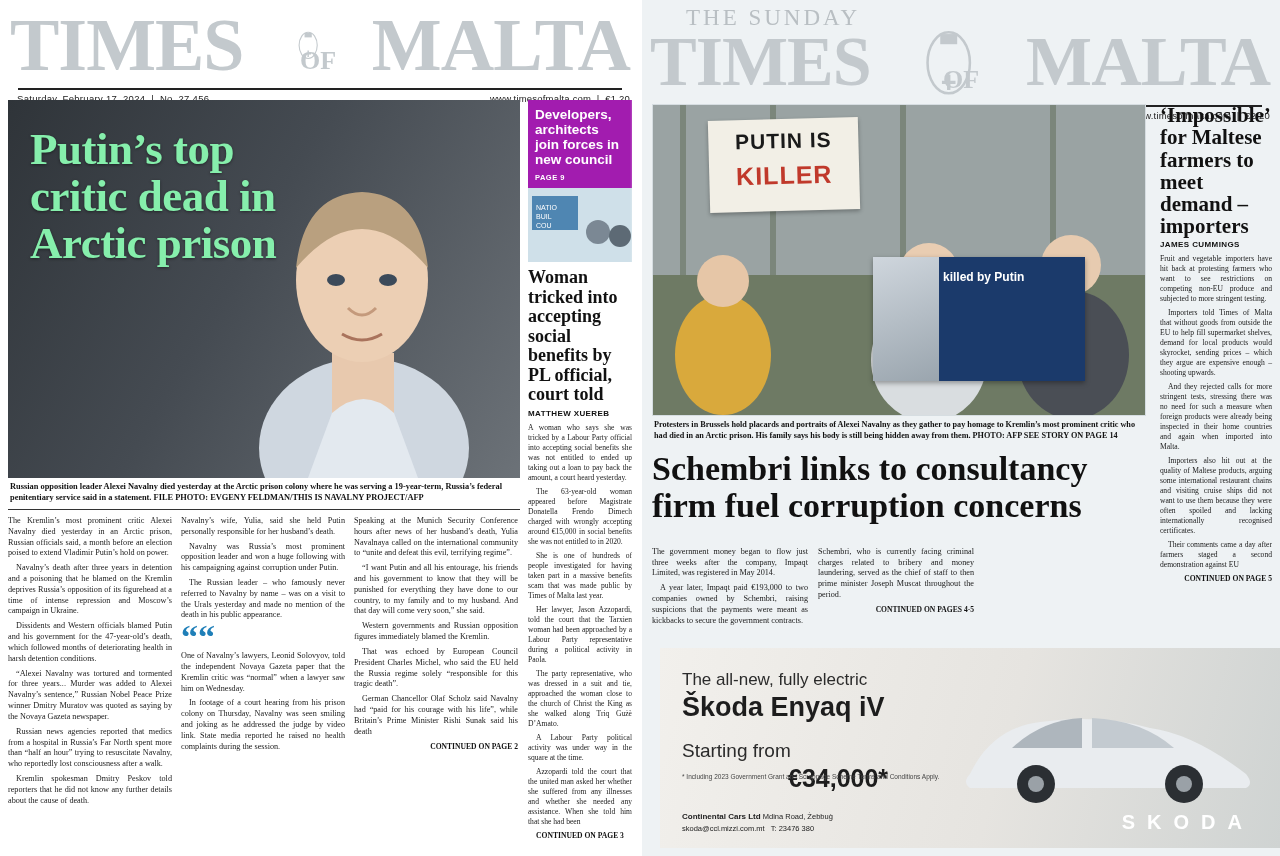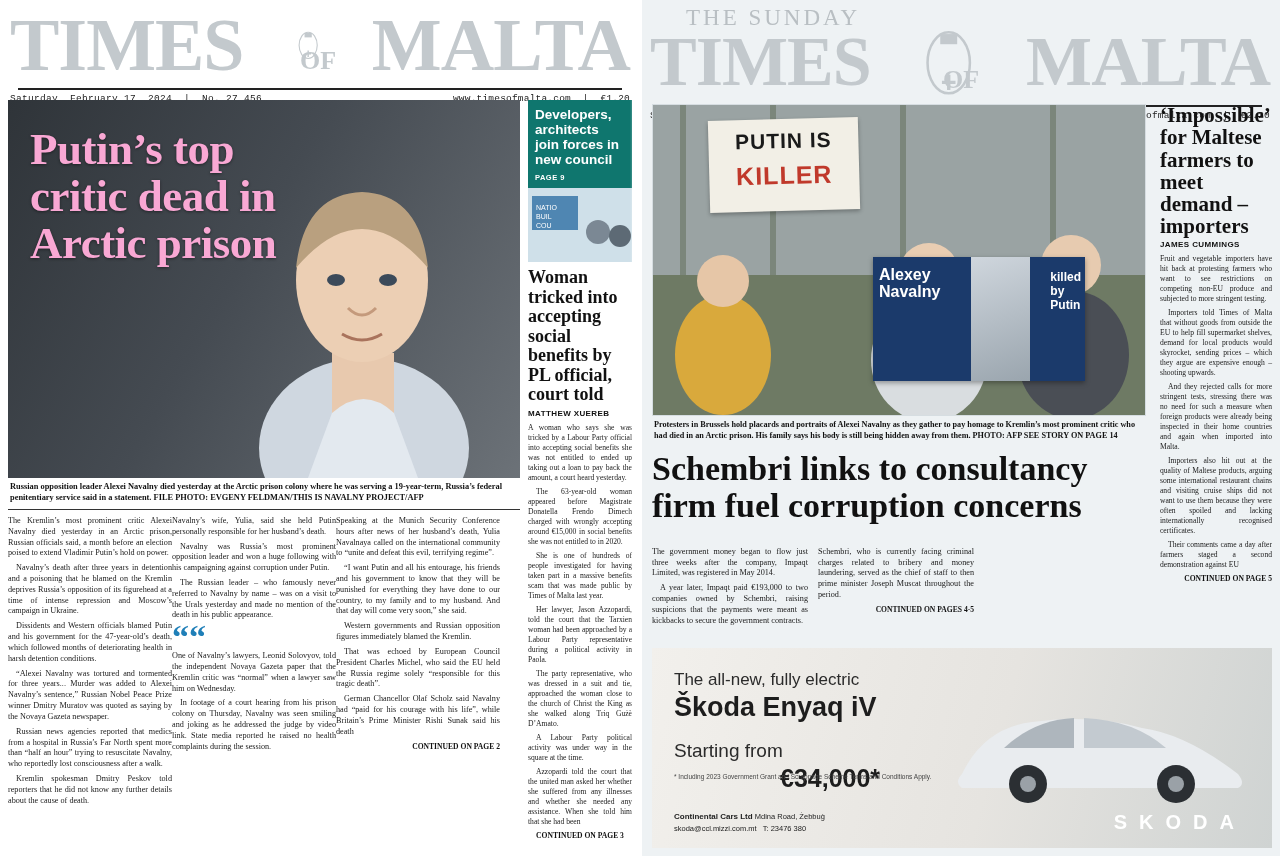--- a/index.html
+++ b/index.html
@@ -12,72 +12,72 @@
   
   .masthead{position:relative;padding:6px 10px 0 10px;}
   .mast-sunday{font-family:"Liberation Serif",serif;font-size:23px;letter-spacing:3px;color:#b9bfc3;text-align:center;line-height:1;margin-bottom:-6px;}
   .mast-row{display:flex;align-items:center;justify-content:center;gap:48px;}
   .mast-word{font-family:"Liberation Serif",serif;font-weight:bold;font-size:74px;line-height:.95;color:#c3c9cd;letter-spacing:-1px;}
   .paper.right .mast-word{font-size:70px;}
   .mast-of{font-size:26px;color:#c3c9cd;font-weight:bold;}
   .crest{width:56px;height:78px;position:relative;margin:0 6px;}
   .crest svg{width:100%;height:100%;}
   .mast-rule{border-top:2px solid #222;margin:4px 8px 0 8px;}
-  .mast-meta{display:flex;justify-content:space-between;font-size:9.5px;font-family:Liberation Mono, monospace;color:#222;padding:3px 10px 4px 10px;letter-spacing:.3px;}
+  .mast-meta{display:flex;justify-content:space-between;font-size:9.5px;font-family:Liberation Sans, sans-serif;color:#222;padding:3px 10px 4px 10px;letter-spacing:.3px;margin-left:7px;}
   .mast-meta .right-meta{letter-spacing:.2px;}
 
   
   .body-text{font-size:8.2px;line-height:1.32;text-align:justify;color:#1a1a1a;}
   .body-text p{margin:0 0 4px 0;text-indent:8px;}
   .body-text p.first{text-indent:0;}
 
   
   .l-main{position:absolute;left:8px;top:100px;width:512px;}
   .photo-wrap{position:relative;width:512px;height:378px;overflow:hidden;background:#3b3f44;}
   .photo-grad{position:absolute;inset:0;background:linear-gradient(120deg,#2f3439 0%,#454b52 45%,#6c7278 100%);}
   .portrait{position:absolute;right:34px;bottom:0;width:250px;height:330px;}
-  .headline-main{position:absolute;left:22px;top:26px;width:250px;color:#f9a8d4;font-family:"Liberation Serif",serif;font-weight:bold;font-size:45px;line-height:1.04;letter-spacing:-.5px;text-shadow:0 1px 3px rgba(0,0,0,.45);}
+  .headline-main{position:absolute;left:22px;top:26px;width:250px;color:#86efac;font-family:"Liberation Serif",serif;font-weight:bold;font-size:45px;line-height:1.04;letter-spacing:-.5px;text-shadow:0 1px 3px rgba(0,0,0,.45);}
   .caption{font-size:8.4px;line-height:1.3;font-weight:bold;padding:4px 2px 5px 2px;border-bottom:1px solid #333;}
-  .l-cols{display:flex;margin-top:6px;}
+  .l-cols{display:flex;gap:9px;margin-top:6px;}
   .l-col{width:164px;}
   .pullquote-mark{font-family:"Liberation Serif",serif;color:#1f7fb8;font-size:34px;line-height:.7;font-weight:bold;margin:4px 0 2px 0;}
   .pullquote{color:#1f7fb8;font-style:italic;font-weight:bold;font-size:16px;line-height:1.15;margin-bottom:6px;}
   .cont{font-size:7.6px;font-weight:bold;text-align:right;margin-top:3px;}
 
   .l-side{position:absolute;left:528px;top:100px;width:104px;}
-  .promo{background:#0f766e;color:#fff;padding:7px 7px 6px 7px;}
+  .promo{background:#a21caf;color:#fff;padding:7px 7px 6px 7px;}
   .promo-title{font-family:"Liberation Sans",sans-serif;font-weight:bold;font-size:13.5px;line-height:1.12;}
   .promo-page{font-family:"Liberation Sans",sans-serif;font-size:7.5px;font-weight:bold;margin-top:6px;letter-spacing:.5px;}
   .promo-img{height:74px;background:linear-gradient(160deg,#b9d3e2,#dfe9ee);position:relative;overflow:hidden;}
   .side-head{font-family:"Liberation Serif",serif;font-weight:bold;font-size:18px;line-height:1.08;margin:6px 0 4px 0;}
   .byline{font-family:"Liberation Sans",sans-serif;font-weight:bold;font-size:8px;letter-spacing:.4px;margin:2px 0 5px 0;}
   .l-side .body-text{font-size:7.6px;}
   .fade-right{position:absolute;right:0;top:0;width:10px;height:100%;background:linear-gradient(to right,rgba(255,255,255,0),#fff);}
   .r-main{position:absolute;left:12px;top:104px;width:492px;}
   .r-photo{position:relative;width:492px;height:310px;overflow:hidden;background:#8a9095;border:1px solid #d6dde1;}
   .r-photo-bg{position:absolute;inset:0;background:linear-gradient(180deg,#a9b2b4 0%,#8d9798 40%,#6f7a6d 100%);}
   .placard{position:absolute;left:56px;top:14px;width:150px;height:92px;background:#f2efe6;transform:rotate(-1.5deg);box-shadow:0 2px 4px rgba(0,0,0,.3);}
   .placard .t1{font-family:"Liberation Sans",sans-serif;font-weight:bold;font-size:21px;color:#1a1a1a;text-align:center;margin-top:10px;letter-spacing:1px;}
   .placard .t2{font-family:"Liberation Sans",sans-serif;font-weight:bold;font-size:25px;color:#c0392b;text-align:center;margin-top:8px;letter-spacing:1px;}
   .poster{position:absolute;right:60px;bottom:34px;width:212px;height:124px;background:#1b3a6b;box-shadow:0 2px 5px rgba(0,0,0,.35);display:flex;}
   .poster .pleft{width:96px;color:#fff;padding:10px 6px;}
   .poster .pname{font-family:"Liberation Sans",sans-serif;font-weight:bold;font-size:16px;line-height:1.05;}
   .poster .pface{width:66px;height:100%;background:linear-gradient(160deg,#cfd6dd,#9aa5ae);}
-  .poster .pright{flex:1;color:#fff;font-family:"Liberation Sans",sans-serif;font-weight:bold;font-size:12px;padding:14px 4px;line-height:1.15;margin-left:16px;}
+  .poster .pright{flex:1;color:#fff;font-family:"Liberation Sans",sans-serif;font-weight:bold;font-size:12px;padding:14px 4px;line-height:1.15;}
   .r-caption{font-size:8.2px;line-height:1.3;font-weight:bold;padding:4px 2px 4px 2px;}
   .r-headline{font-family:"Liberation Serif",serif;font-weight:bold;font-size:34px;line-height:1.08;margin:6px 0 4px 0;}
   .r-byline{font-family:"Liberation Sans",sans-serif;font-weight:bold;font-size:9px;letter-spacing:.5px;margin:4px 0 5px 0;}
   .r-cols{display:flex;gap:10px;}
   .r-col{width:156px;}
   .r-side{position:absolute;left:520px;top:104px;width:112px;}
   .r-side-head{font-family:"Liberation Serif",serif;font-weight:bold;font-size:21px;line-height:1.06;}
   .r-side .body-text{font-size:7.6px;}
 
   
-  .ad{position:absolute;left:12px;top:648px;width:620px;height:200px;background:linear-gradient(105deg,#f2f0ec 0%,#e6e4e0 55%,#cfd3d2 100%);overflow:hidden;}
+  .ad{position:absolute;left:20px;top:648px;width:620px;height:200px;background:linear-gradient(105deg,#f2f0ec 0%,#e6e4e0 55%,#cfd3d2 100%);overflow:hidden;}
   .ad-title{position:absolute;left:22px;top:22px;color:#2b2b2b;font-family:"Liberation Sans",sans-serif;font-size:17px;}
   .ad-model{position:absolute;left:22px;top:44px;color:#1d1d1d;font-family:Liberation Sans, sans-serif;font-size:27px;font-weight:bold;}
   .ad-price-lbl{position:absolute;left:22px;top:92px;font-family:"Liberation Sans",sans-serif;font-size:19px;color:#2b2b2b;}
   .ad-price{position:absolute;left:128px;top:88px;font-family:"Liberation Sans",sans-serif;font-size:25px;font-weight:bold;color:#1d1d1d;margin-top:28px;}
   .ad-fine{position:absolute;left:22px;top:124px;font-family:"Liberation Sans",sans-serif;font-size:6.5px;color:#444;line-height:1.4;}
   .ad-dealer{position:absolute;left:22px;bottom:14px;font-family:"Liberation Sans",sans-serif;font-size:7.5px;color:#222;line-height:1.5;}
   .ad-dealer b{font-size:8px;}
   .ad-car{position:absolute;right:20px;top:40px;width:300px;height:118px;}
   .ad-brand{position:absolute;right:26px;bottom:14px;font-family:"Liberation Sans",sans-serif;font-size:20px;letter-spacing:12px;color:#fff;font-weight:bold;}
   .seam{position:absolute;left:640px;top:0;width:2px;height:856px;background:#ffffff;}
@@ -251,23 +251,20 @@
           <ellipse cx="276" cy="255" rx="58" ry="62" fill="#d9dde0"></ellipse>
           <circle cx="276" cy="168" r="30" fill="#e9cdb2"></circle>
           <ellipse cx="420" cy="250" rx="56" ry="64" fill="#4a4e55"></ellipse>
           <circle cx="418" cy="160" r="30" fill="#e7cbb0"></circle>
         </svg>
         <div class="placard">
           <div class="t1">PUTIN IS</div>
           <div class="t2">KILLER</div>
         </div>
         <div class="poster">
-          <div class="pleft">
-            <div class="pname">Alexey Navalny</div>
-          </div>
           <div class="pface"></div>
           <div class="pright">killed by Putin</div>
         </div>
       </div>
       <div class="r-caption">Protesters in Brussels hold placards and portraits of Alexei Navalny as they gather to pay homage to Kremlin’s most prominent critic who had died in an Arctic prison. His family says his body is still being hidden away from them. PHOTO: AFP   SEE STORY ON PAGE 14</div>
       <div class="r-headline">Schembri links to consultancy firm fuel corruption concerns</div>
       <div class="r-cols">
         <div class="r-col">
           <div class="body-text" style="margin-top:18px">
             <p class="first">The government money began to flow just three weeks after the company, Impaqt Limited, was registered in May 2014.</p>

